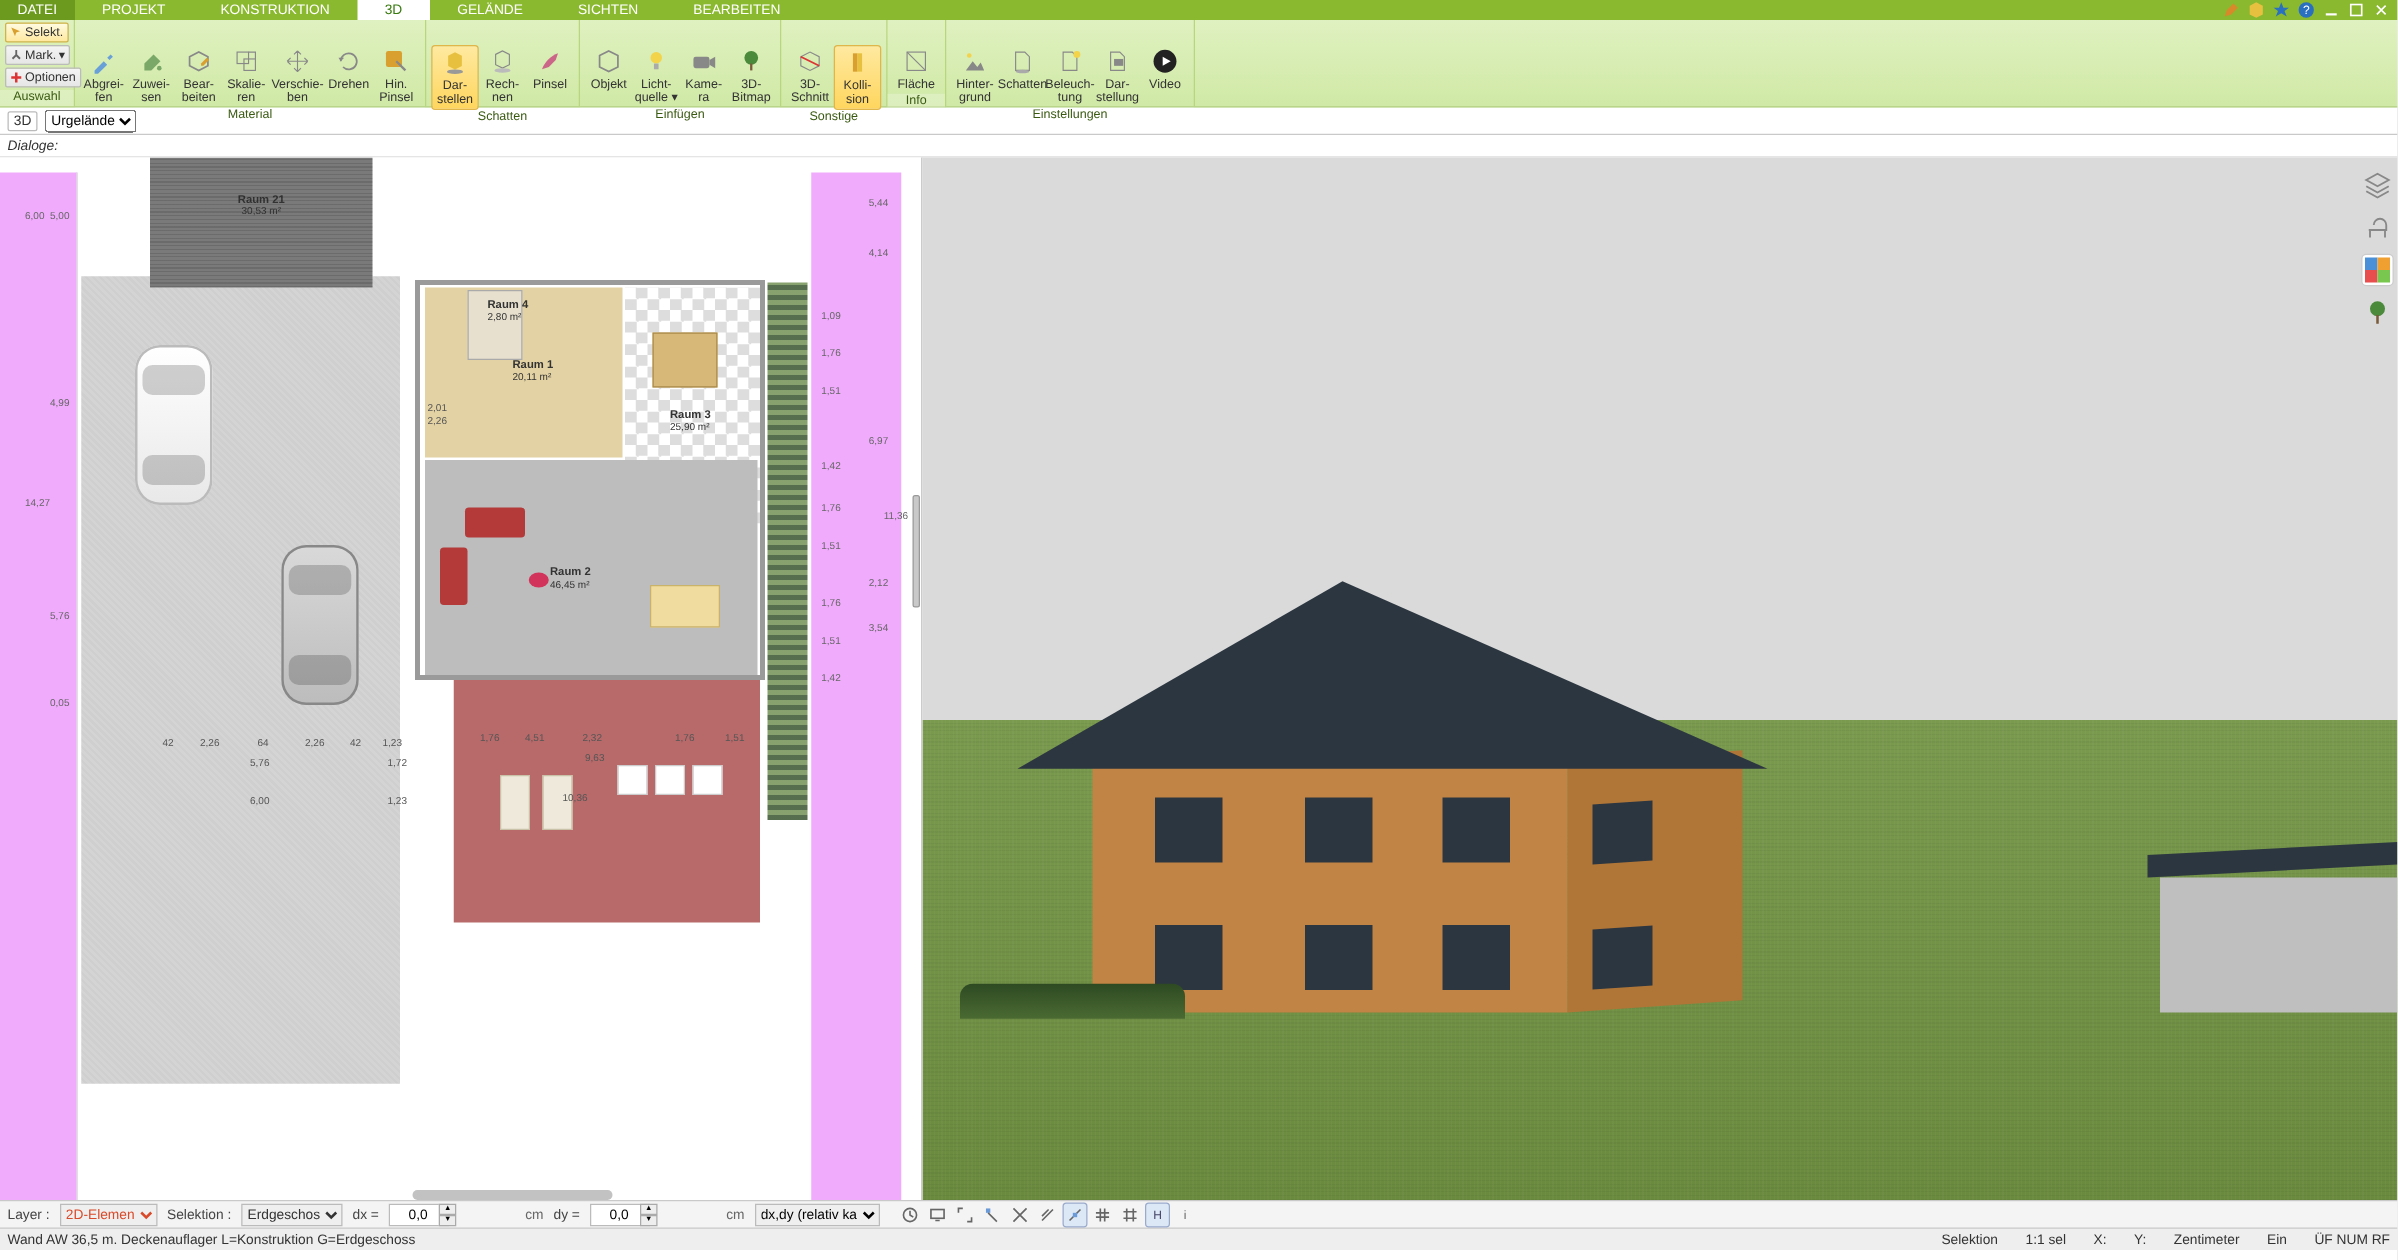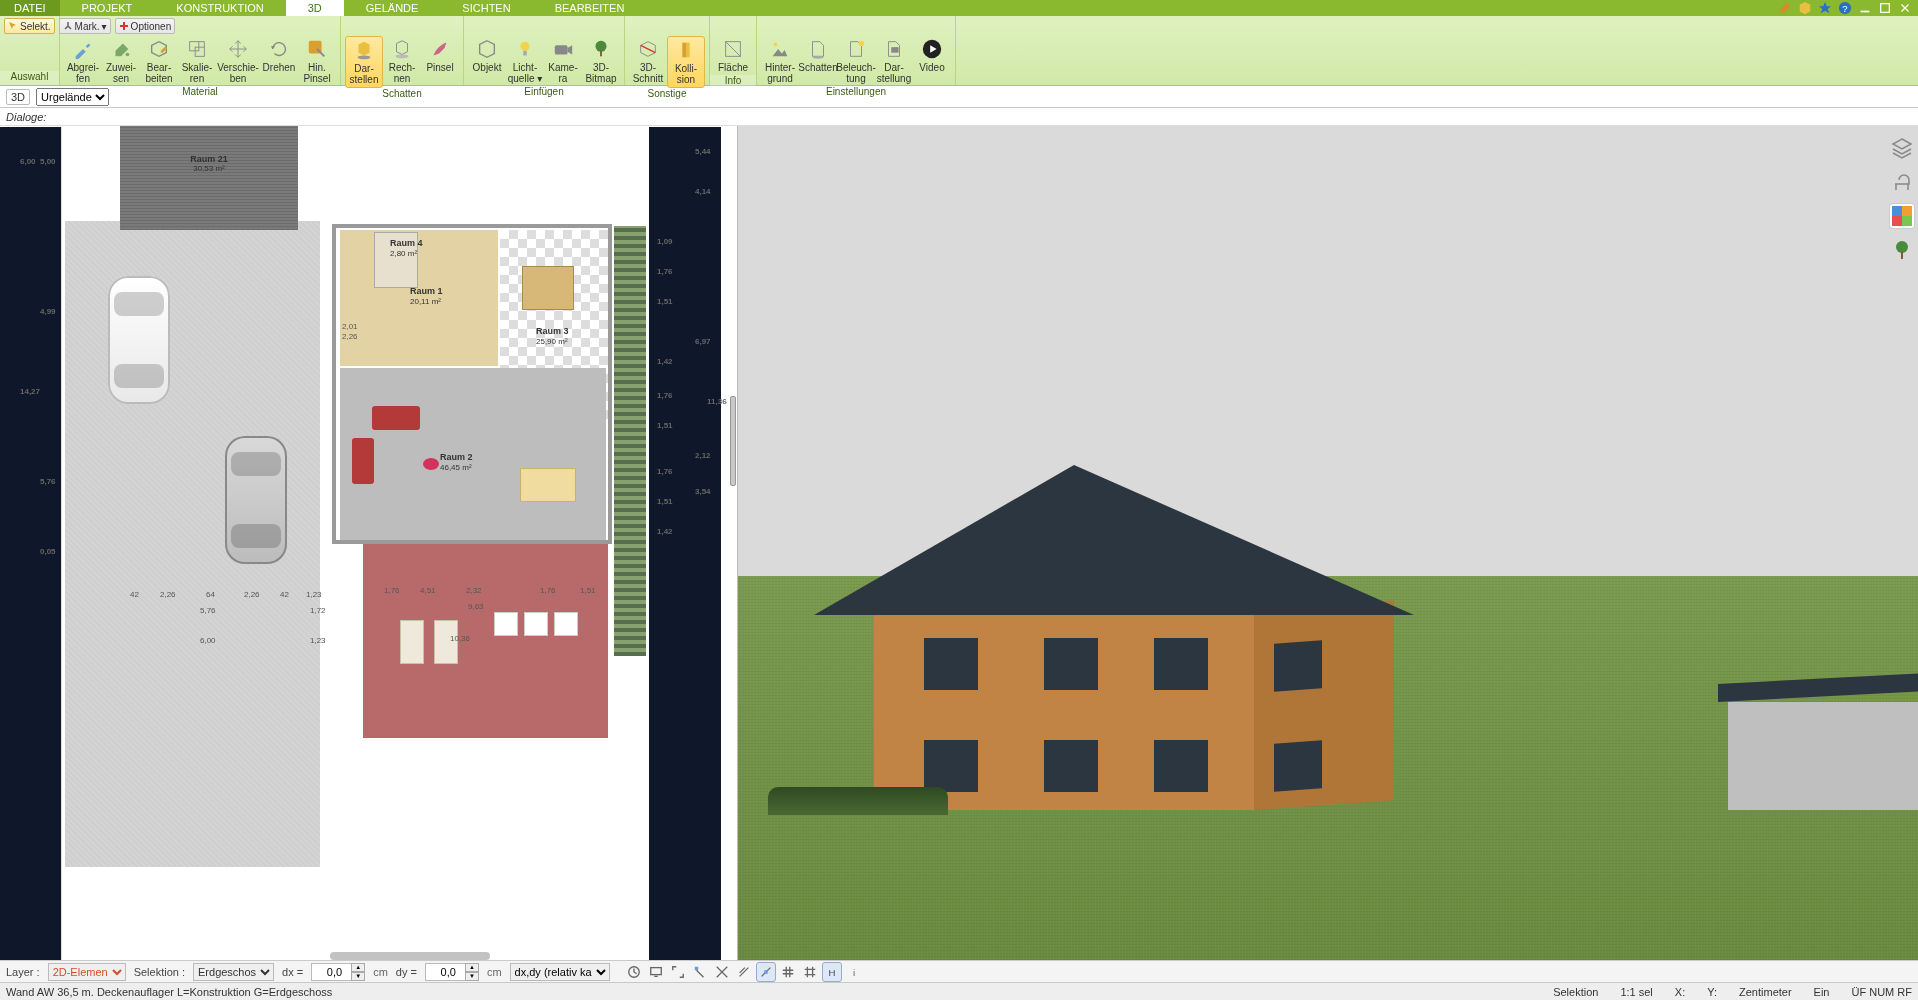--- a/index.html
+++ b/index.html
@@ -49,21 +49,21 @@
 .fp-house { position:absolute; left:332px; top:98px; width:280px; height:320px; border:4px solid #9a9a9a; }
 .fp-terrace { position:absolute; left:363px; top:418px; width:245px; height:194px; background:#b86a6a; }
 .fp-r1 { position:absolute; left:340px; top:104px; width:158px; height:136px; background:#e3d2a3; }
 .fp-r3 { position:absolute; left:500px; top:104px; width:108px; height:198px;
   background: repeating-conic-gradient(#ddd 0 25%, #fff 0 50%); background-size:18px 18px; }
 .fp-r2 { position:absolute; left:340px; top:242px; width:266px; height:172px; background:#bdbdbd; }
 .fp-r4 { position:absolute; left:374px; top:106px; width:44px; height:56px; background:#e7e0ce; border:1px solid #aaa;}
 .fp-label { position:absolute; font-size:9px; font-weight:600; color:#333; background:transparent; }
 .fp-dim { position:absolute; font-size:8px; color:#555; }
 .hedge { position:absolute; left:614px; top:100px; width:32px; height:430px; background:repeating-linear-gradient(0deg,#2d4a22 0 4px,#6a8a4a 4px 8px); opacity:.8;}
-.ruler-v { position:absolute; top:1px; bottom:0; width:62px; background:#0f172a;font-weight:bold; }
+.ruler-v { position:absolute; top:12px; bottom:0; width:62px; background:#f0abfc; }
 .ruler-v.left{ left:0; border-right:1px solid #ddd;}
 .ruler-v.right{ right:16px; width:72px;}
 .ruler-tick{ position:absolute; font-size:8px; color:#666; }
 .hscroll { position:absolute; left:330px; bottom:0; height:8px; width:160px; background:#c2c2c2; border-radius:4px;}
 
 
 .car { position:absolute; width:62px; height:128px; border-radius:20px; }
 .car.c1 { left:108px; top:150px; background:linear-gradient(#fff,#e8e8e8); box-shadow:0 0 0 2px #bbb inset;}
 .car.c2 { left:225px; top:310px; background:linear-gradient(#d9d9d9,#bcbcbc); box-shadow:0 0 0 2px #888 inset;}
 .car::before,.car::after{content:"";position:absolute;left:6px;right:6px;height:24px;background:rgba(0,0,0,.18);border-radius:8px;}
@@ -103,21 +103,21 @@
 .swatch4 span:nth-child(1){background:#4a90d9;} .swatch4 span:nth-child(2){background:#f0a030;}
 .swatch4 span:nth-child(3){background:#e94e4e;} .swatch4 span:nth-child(4){background:#7ac74f;}
 
 
 .bottombar { height: 22px; border-top: 1px solid #c9c9c9; background:#f4f4f4; display:flex; align-items:center; padding:0 6px; gap:8px; font-size:11px;}
 .bb-label{color:#444;}
 .bb-select{height:18px;font-size:11px;color:#d94a2a; border:1px solid #bbb;}
 .bb-input{width:48px;height:18px;font-size:11px;text-align:right;padding-right:16px;position:relative;border:1px solid #bbb;}
 .bb-spin{display:inline-flex;flex-direction:column;margin-left:-16px;z-index:2;position:relative;}
 .bb-spin button{width:14px;height:9px;font-size:6px;line-height:6px;border:1px solid #aaa;background:#eee;padding:0;}
-.bb-unit{color:#666;}
+.bb-unit{color:#666;margin-left:47px;}
 .bb-combo{height:18px;font-size:11px;border:1px solid #bbb;}
 .bb-iconrow{display:flex;gap:2px;margin-left:6px;}
 .bb-icn{width:20px;height:20px;border:1px solid transparent;display:flex;align-items:center;justify-content:center;border-radius:3px;cursor:pointer;}
 .bb-icn.active{background:#dce8f6;border-color:#9ac;}
 .bb-icn svg{width:14px;height:14px;}
 
 
 .statusbar { height:18px; border-top:1px solid #c9c9c9; background:#eee; display:flex; align-items:center; padding:0 6px; font-size:11px; color:#333;}
 .statusbar .right { margin-left:auto; display:flex; gap:22px; }
 
@@ -157,21 +157,21 @@
           <rect x="3" y="3" width="10" height="10" fill="none" stroke="#fff" stroke-width="1.5"></rect>
         </svg></span>
     <span class="tb-icn"><svg viewBox="0 0 16 16">
           <path d="M4 4l8 8M12 4l-8 8" stroke="#fff" stroke-width="1.5"></path>
         </svg></span>
   </div>
 </div>
 
 <div class="ribbon">
   <div class="rib-group" style="width:60px">
-    <div class="rib-group-body" style="flex-direction:row;gap:0;padding:1px 2px;text-align:center;">
+    <div class="rib-group-body" style="flex-direction:column;gap:0;padding:1px 2px;text-align:center;">
       <div class="rib-btn-sm">
           <span class="mini"><svg viewBox="0 0 10 10">
               <path d="M1 1l7 3-3 1-1 3z" fill="#d9a030"></path>
             </svg></span>
           <span>Selekt.</span>
         </div>
       <div class="rib-btn-sm" style="background:linear-gradient(#f4f4f4,#e6e6e6);border-color:#bbb">
           <span class="mini"><svg viewBox="0 0 10 10">
               <path d="M5 1v4M5 5l-3 3M5 5l3 3" class="stroke-gray"></path>
             </svg></span>

